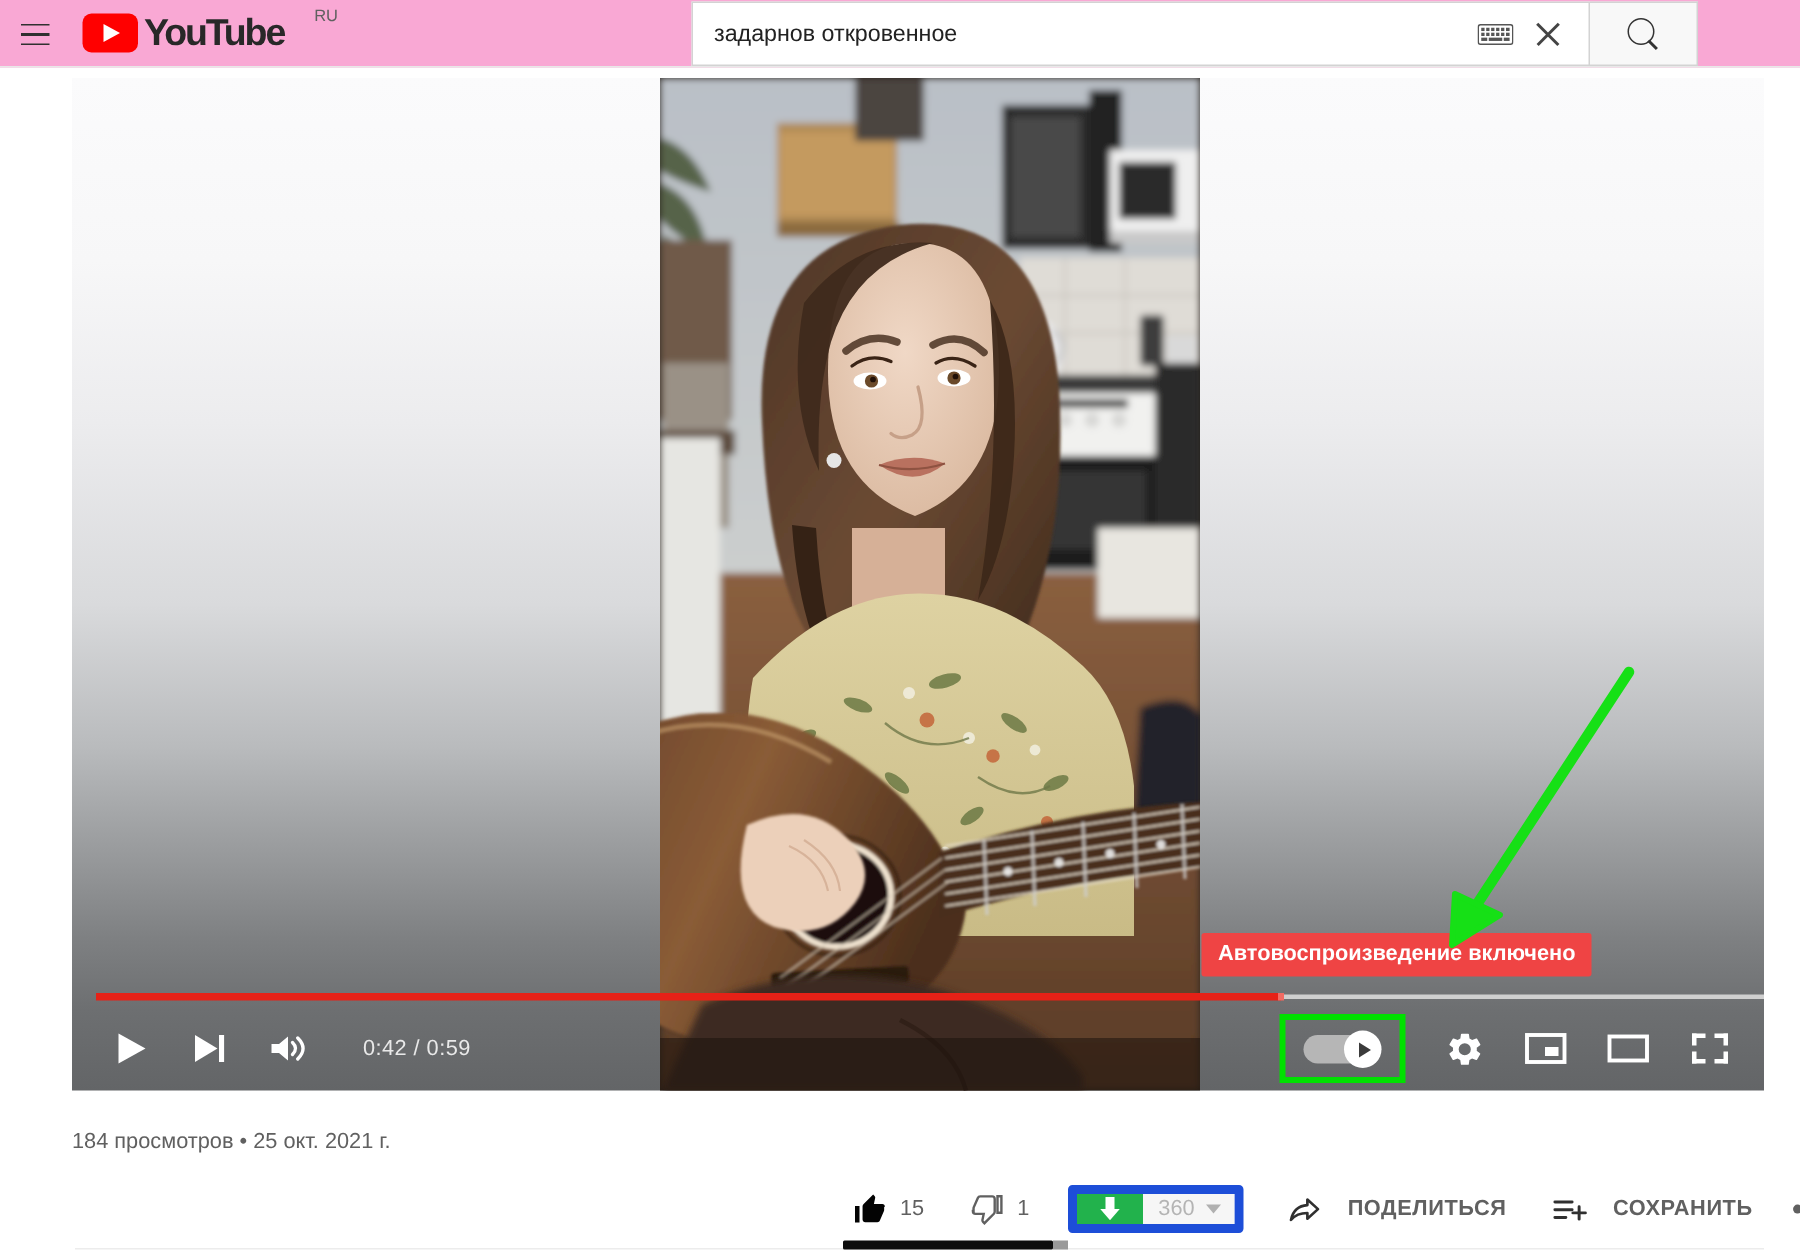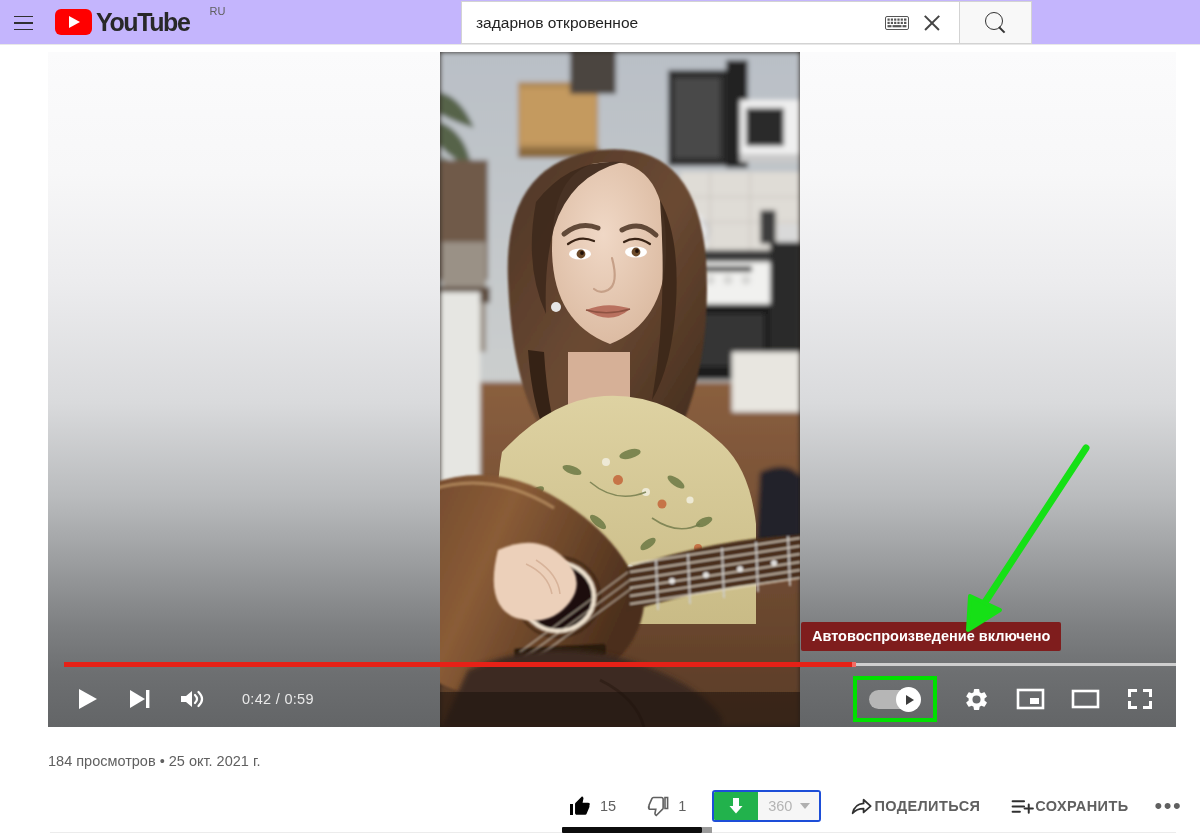--- a/index.html
+++ b/index.html
@@ -7,21 +7,21 @@
     width: 1200px; height: 840px;
     font-family: "Liberation Sans", sans-serif;
     background: #ffffff;
     overflow: hidden;
   }
 
   
   .topbar {
     position: absolute; left: 0; top: 0;
     width: 1200px; height: 45px;
-    background: #c4b5fd;
+    background: #f9a8d4;
     border-bottom: 1px solid #e8e8e8;
   }
   .hamburger {
     position: absolute; left: 8px; top: 8px;
     width: 30px; height: 30px;
     display: flex; flex-direction: column;
     justify-content: center; align-items: center; gap: 5px;
     cursor: pointer;
   }
   .hamburger span {
@@ -49,21 +49,21 @@
     font-family: "Liberation Sans", sans-serif;
   }
   .yt-country {
     font-size: 11px; color: #606060; align-self: flex-start;
     margin-left: 20px; margin-top: -2px;
   }
 
   
   .search-wrap {
     position: absolute; left: 461px; top: 1px;
-    width: 571px; height: 43px;
+    width: 671px; height: 43px;
     display: flex;
   }
   .search-field {
     flex: 1;
     border: 1px solid #d3d3d3;
     background: #ffffff;
     display: flex; align-items: center;
     padding: 0 10px 0 14px;
     position: relative;
   }
@@ -185,21 +185,21 @@
   .toggle .knob::after {
     content: ""; margin-left: 2px;
     border-left: 8px solid #3b3b3b;
     border-top: 5px solid transparent;
     border-bottom: 5px solid transparent;
   }
 
   
   .tooltip {
     position: absolute; left: 801px; top: 622px;
-    background: #7f1d1d; color: #ffffff;
+    background: #ef4444; color: #ffffff;
     font-size: 14.5px; font-weight: bold;
     padding: 6px 11px 7px;
     border-radius: 2px; white-space: nowrap;
     z-index: 6;
   }
 
   
   .arrow-svg { position: absolute; left: 930px; top: 430px; z-index: 7; }
 
   
@@ -212,28 +212,28 @@
   }
 
   .actions {
     position: absolute; left: 568px; top: 786px;
     height: 40px; display: flex; align-items: center; gap: 0;
   }
   .act { display: flex; align-items: center; cursor: pointer; color: #606060; }
   .act-count { font-size: 14.5px; color: #606060; margin-left: 8px; }
   .act-label {
     font-size: 14.5px; font-weight: bold; color: #606060;
-    letter-spacing: .4px; margin-left: 0; text-transform: uppercase;
+    letter-spacing: .4px; margin-left: 16px; text-transform: uppercase;
   }
   .gap-a { width: 30px; } .gap-b { width: 26px; }
   .gap-c { width: 28px; } .gap-d { width: 30px; } .gap-e { width: 26px; }
 
   .dl-btn {
     display: flex; align-items: center; height: 32px;
-    border: 2px solid #1d4ed8; border-radius: 3px; overflow: hidden;
+    border: 6px solid #1d4ed8; border-radius: 3px; overflow: hidden;
     cursor: pointer;
   }
   .dl-icon {
     width: 44px; height: 32px; background: #22b24c;
     display: flex; align-items: center; justify-content: center;
   }
   .dl-quality {
     padding: 0 9px 0 10px; height: 32px; background: #f6f6f6;
     display: flex; align-items: center; gap: 8px;
     font-size: 14.5px; color: #b4b4b4;

